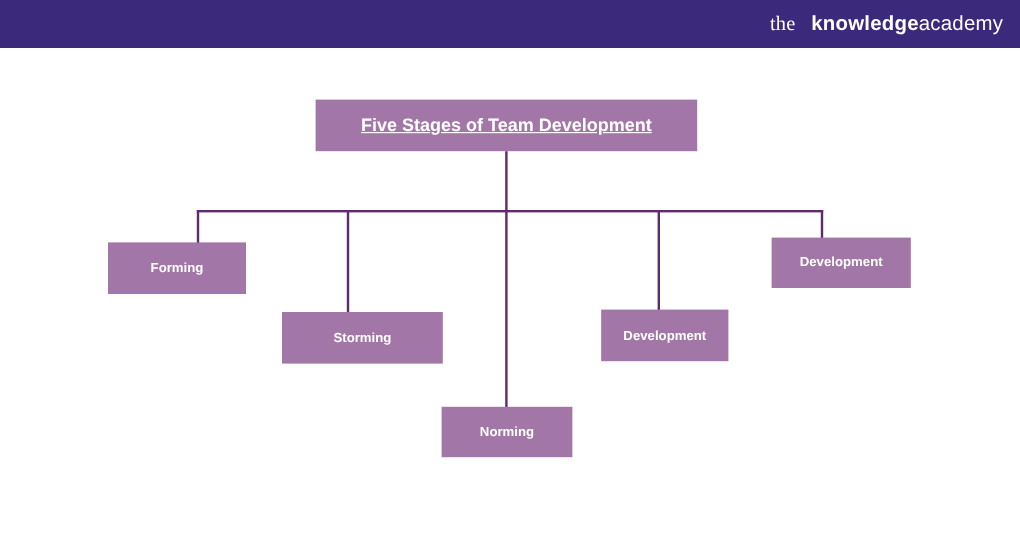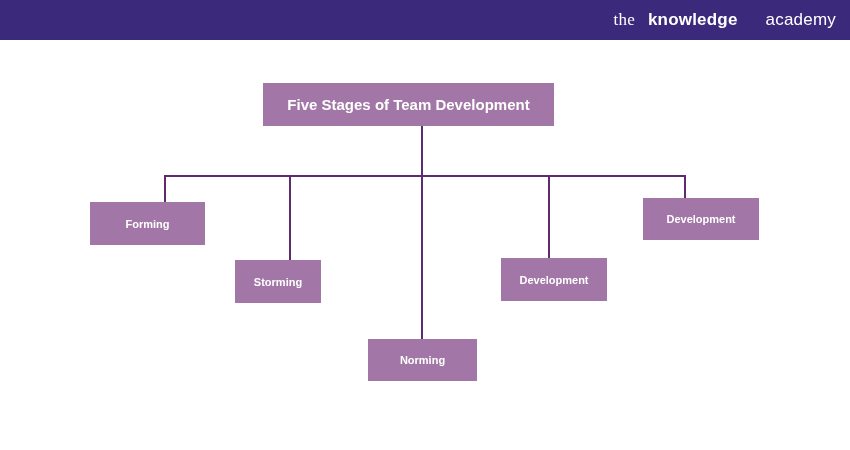--- a/index.html
+++ b/index.html
@@ -41,44 +41,44 @@
     margin-right: 1px;
   }
   .logo .logo-knowledge {
     font-family: "Liberation Sans", sans-serif;
     font-weight: 700;
     margin-left: 12px;
   }
   .logo .logo-academy {
     font-family: "Liberation Sans", sans-serif;
     font-weight: 400;
-    margin-left: 28px;
   }
 
   
   .node {
     position: absolute;
     background: #a276a6;
     color: #ffffff;
     font-weight: 700;
     font-size: 11px;
     display: flex;
     align-items: center;
     justify-content: center;
     text-align: center;
   }
 
   .title-node {
     left: 263px; top: 83px;
-    width: 291px; height: 43px;
+    width: 318px; height: 43px;
     font-size: 15px;
+    text-decoration: underline;
   }
 
   .node-forming    { left: 90px;  top: 202px; width: 115px; height: 43px; }
-  .node-storming   { left: 235px; top: 260px; width: 86px; height: 43px; }
+  .node-storming   { left: 235px; top: 260px; width: 134px; height: 43px; }
   .node-norming    { left: 368px; top: 339px; width: 109px; height: 42px; }
   .node-performing { left: 501px; top: 258px; width: 106px; height: 43px; }
   .node-adjourning { left: 643px; top: 198px; width: 116px; height: 42px; }
 
   .connector {
     position: absolute;
     background: #5f2a6e;
   }
 
   .conn-stem       { left: 421px; top: 126px; width: 2px;   height: 214px; } 

